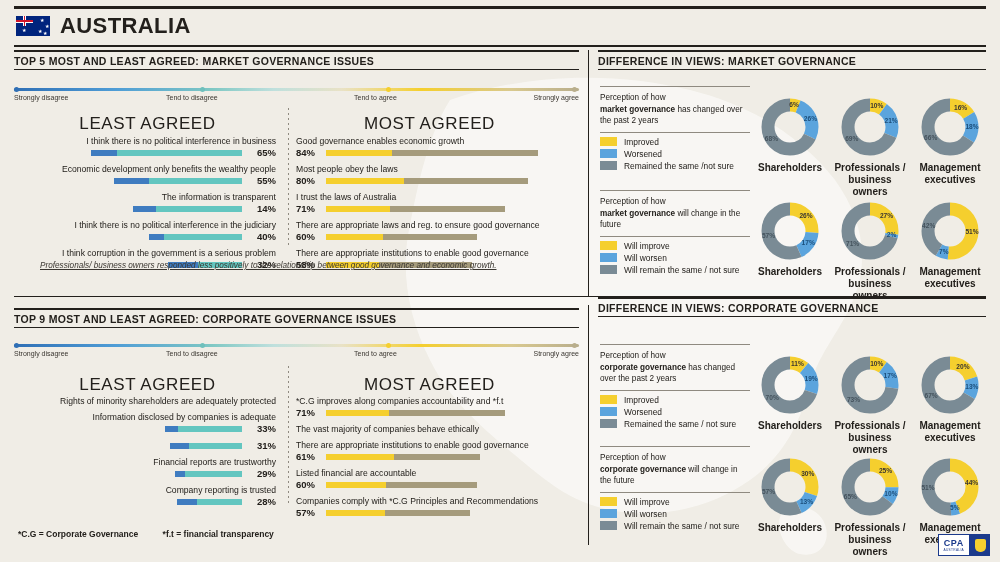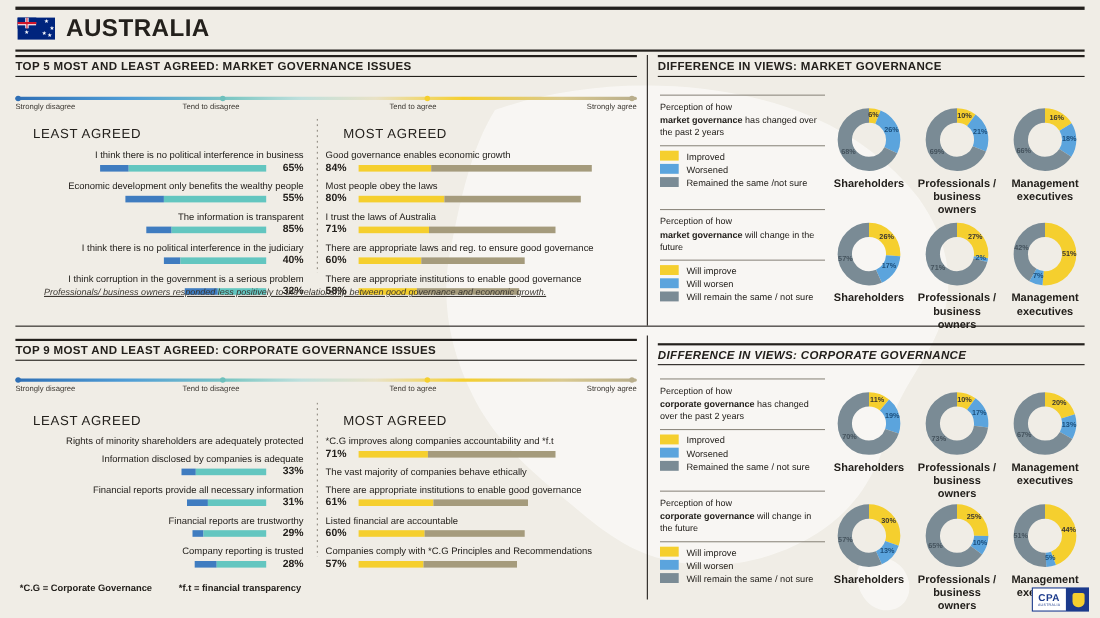--- a/index.html
+++ b/index.html
@@ -45,21 +45,21 @@
   .scale-bar {
     height:3px; border-radius:2px;
     background:linear-gradient(to right,#2f6fb5 0%,#4f9dd6 18%,#7fc8c4 35%,#bfe0dd 46%,#e9e2c6 58%,#f5cf2e 72%,#d9c98f 88%,#b9ae8c 100%);
   }
   .scale-dots { position:relative; height:0; }
   .scale-dot { position:absolute; width:5px; height:5px; border-radius:50%; top:-4px; }
   .scale-labels { position:relative; height:14px; margin-top:3px; font-size:7px; color:#3a3630; }
   .scale-labels span { position:absolute; white-space:nowrap; }
 
   
-  .colhead { position:absolute; font-size:12px; letter-spacing:.6px; }
+  .colhead { position:absolute; font-size:17px; letter-spacing:.6px; text-align:center; }
   .divider-dotted {
     position:absolute; width:1px;
     background-image:linear-gradient(to bottom,#8f8a80 0 2px, transparent 2px 5px);
     background-size:1px 5px;
   }
   .bars { position:absolute; }
   .bar-row { position:relative; margin-bottom:5px; }
   .bar-label { font-size:8.6px; color:#23201c; white-space:nowrap; line-height:11px; }
   .bar-line { position:relative; height:12px; }
   .bar-track { position:absolute; top:3px; height:6px; display:flex; }
@@ -180,21 +180,21 @@
           <span class="bar-pct">55%</span>
         </div>
       </div>
       <div class="bar-row">
         <div class="bar-label">The information is transparent</div>
         <div class="bar-line">
           <div class="bar-track" style="right: 34px;">
             <span class="seg" style="width: 23px; background: rgb(63, 124, 192);"></span>
             <span class="seg" style="width: 86px; background: rgb(99, 198, 192);"></span>
           </div>
-          <span class="bar-pct">85%</span>
+          <span class="bar-pct">14%</span>
         </div>
       </div>
       <div class="bar-row">
         <div class="bar-label">I think there is no political interference in the judiciary</div>
         <div class="bar-line">
           <div class="bar-track" style="right: 34px;">
             <span class="seg" style="width: 15px; background: rgb(63, 124, 192);"></span>
             <span class="seg" style="width: 78px; background: rgb(99, 198, 192);"></span>
           </div>
           <span class="bar-pct">40%</span>
@@ -436,21 +436,20 @@
         <div class="bar-label">Information disclosed by companies is adequate</div>
         <div class="bar-line">
           <div class="bar-track" style="right: 34px;">
             <span class="seg" style="width: 13px; background: rgb(63, 124, 192);"></span>
             <span class="seg" style="width: 64px; background: rgb(99, 198, 192);"></span>
           </div>
           <span class="bar-pct">33%</span>
         </div>
       </div>
       <div class="bar-row">
-        <div class="bar-label">Financial reports provide all necessary information</div>
         <div class="bar-line">
           <div class="bar-track" style="right: 34px;">
             <span class="seg" style="width: 19px; background: rgb(63, 124, 192);"></span>
             <span class="seg" style="width: 53px; background: rgb(99, 198, 192);"></span>
           </div>
           <span class="bar-pct">31%</span>
         </div>
       </div>
       <div class="bar-row">
         <div class="bar-label">Financial reports are trustworthy</div>
@@ -517,21 +516,21 @@
           <span class="bar-pct">57%</span>
         </div>
       </div>
     </div>
 
   <div class="footnote" style="left:18px; top:529px;">
     <span>*C.G = Corporate Governance</span>
     <span>*f.t = financial transparency</span>
   </div>
 
-  <div class="sec-title-wrap" style="left:598px; top:312px; width:388px;font-style:italic;">
+  <div class="sec-title-wrap" style="left:598px; top:297px; width:388px;">
     <div class="tl-top"></div>
     <div class="tl-txt">DIFFERENCE IN VIEWS: CORPORATE GOVERNANCE</div>
     <div class="tl-bot"></div>
   </div>
   <div id="corp-donuts-area">
       <div class="legend-block" style="left: 600px; top: 344px;">
         <div class="legend-rule"></div>
     <div class="legend-cap">
       <span>Perception of how</span><br>
       <b>corporate governance</b>

